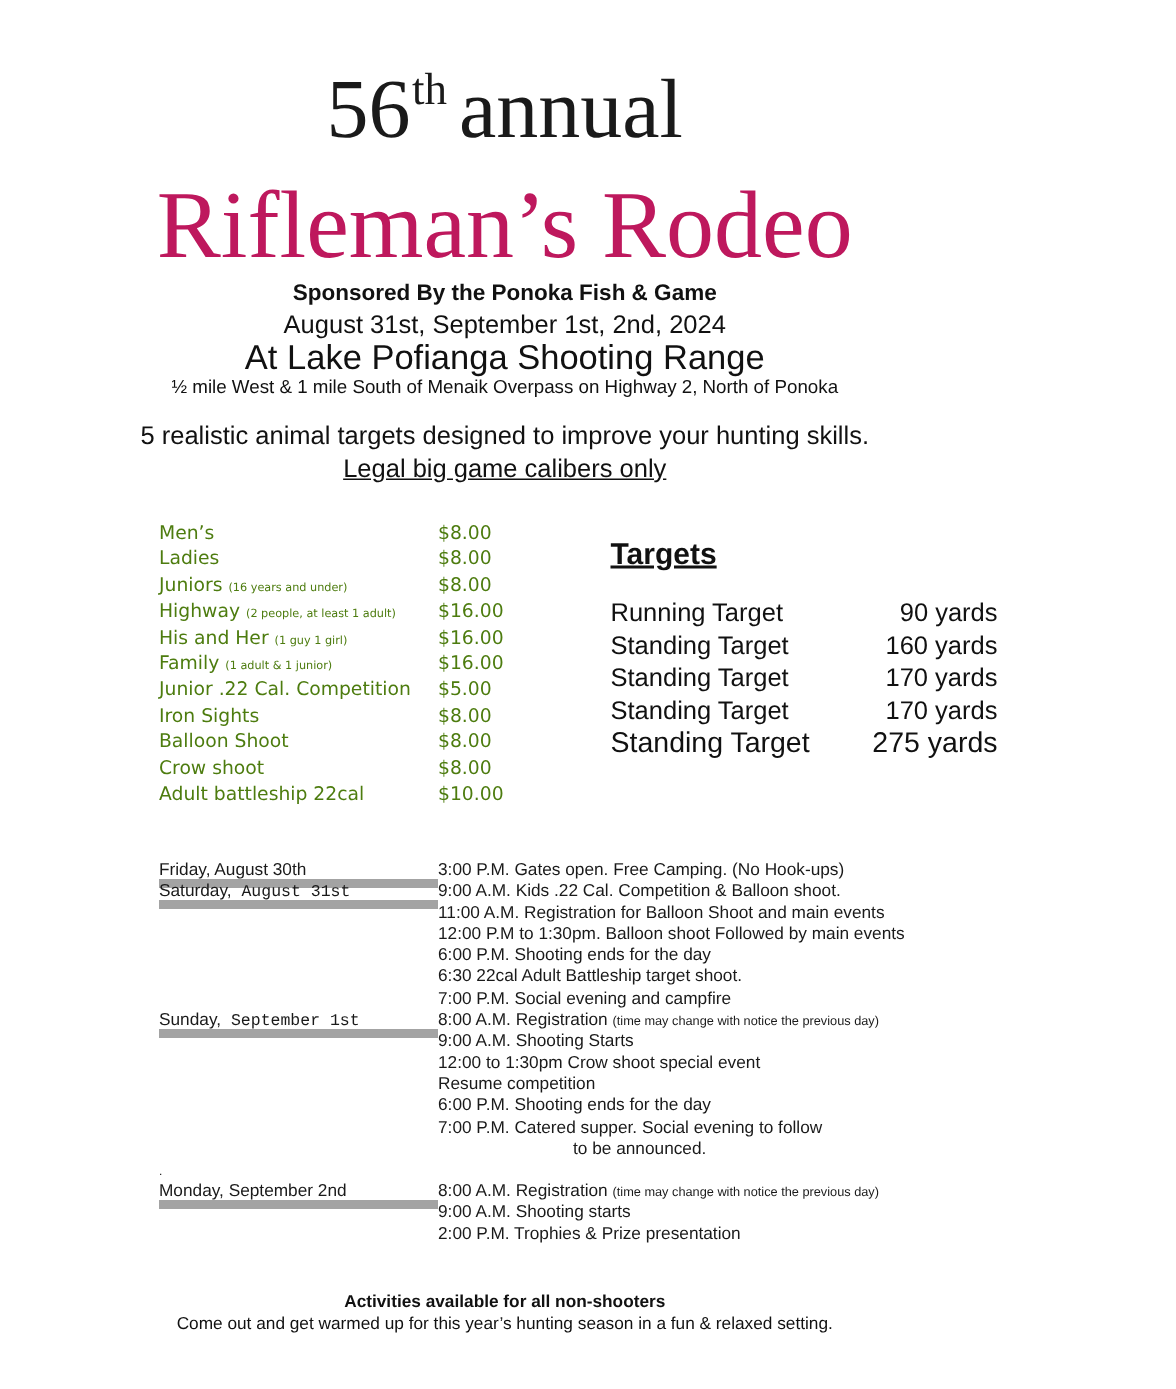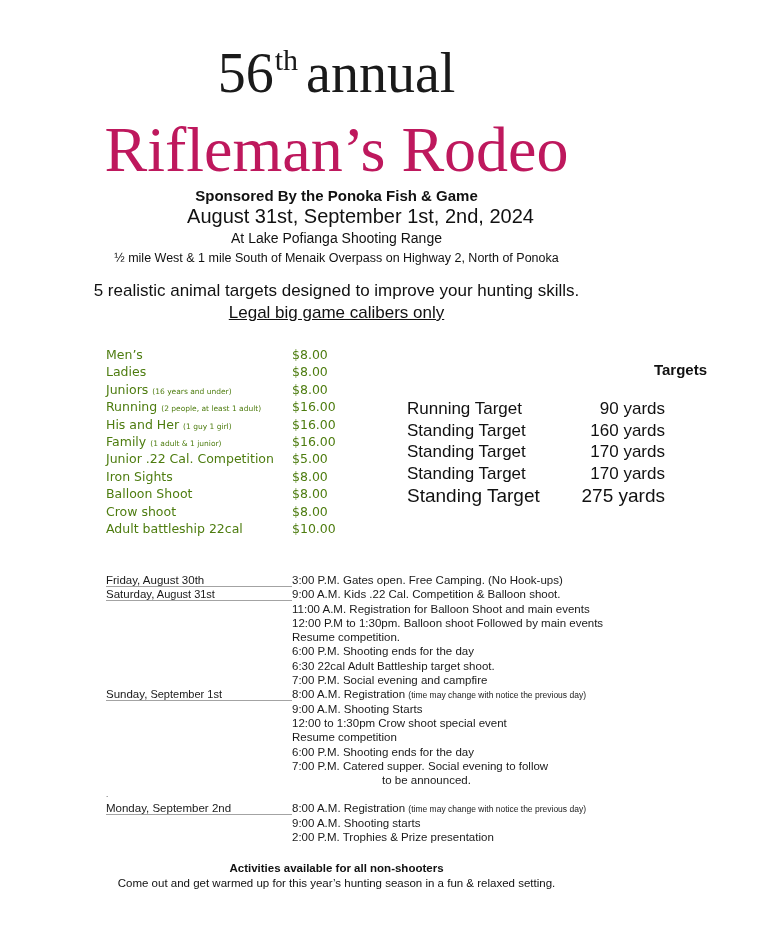--- a/index.html
+++ b/index.html
@@ -7,44 +7,44 @@
   .serif { font-family: "Liberation Serif", "DejaVu Serif", serif; }
   .sans { font-family: "Liberation Sans", "DejaVu Sans", sans-serif; }
   .comic { font-family: "DejaVu Sans", sans-serif; }
   .center { position: absolute; left: 0; width: 673px; text-align: center; }
 
   #title-line1 { top: 28px; font-size: 56px; line-height: 64px; color: #1a1a1a; }
   #title-line1 sup { font-size: 30px; vertical-align: 22px; margin-left: 1px; margin-right: 8px; }
   #title-line2 { top: 114px; font-size: 64px; line-height: 72px; color: #be185d; }
 
   #sponsor { top: 186px; font-size: 15px; font-weight: bold; line-height: 19px; }
-  #dates { top: 206px; font-size: 20px; line-height: 21px; margin-left: 24px; }
-  #venue { top: 228px; font-size: 14px; line-height: 21px; }
+  #dates { top: 206px; font-size: 17px; line-height: 21px; }
+  #venue { top: 228px; font-size: 23px; line-height: 21px; }
   #directions { top: 250px; font-size: 12.5px; line-height: 16px; }
   #targets-blurb { top: 280px; font-size: 17px; line-height: 21px; }
   #calibers { top: 302px; font-size: 17px; line-height: 21px; }
   #calibers span { text-decoration: underline; }
 
   #price-table { position: absolute; left: 106px; top: 346px; width: 250px; }
   #price-title { font-size: 15.5px; text-decoration: underline; line-height: 20px; white-space: nowrap; color:#1a1a1a; }
   .price-row { position: relative; height: 17.4px; font-size: 12.5px; line-height: 17.4px; color:#4d7c0f; white-space: nowrap; }
   .price-row .note { font-size: 7.5px; }
   .price-row .amt { position: absolute; left: 186px; top: 0; }
 
   #targets { position: absolute; left: 407px; top: 358px; width: 300px; }
-  #targets-title { font-size: 15px; font-weight: bold; line-height: 24px; text-align: right; }
+  #targets-title { font-size: 20px; font-weight: bold; text-decoration: underline; line-height: 24px; }
   #targets-list { margin-top: 16px; }
   .target-row { position: relative; height: 21.5px; font-size: 17px; line-height: 21.5px; white-space: nowrap; }
   .target-row.big { font-size: 19px; height: 24px; line-height: 24px; }
   .target-row .dist { position: absolute; right: 42px; top: 0; }
 
   #schedule { position: absolute; left: 106px; top: 573px; width: 600px; }
   .sched-row { position: relative; height: 14.3px; font-size: 11.5px; line-height: 14.3px; white-space: nowrap; color:#1a1a1a; }
-  .sched-row .day { position: absolute; left: 0; top: 0; width: 186px; border-bottom: 1px solid #a3a3a3; height: 13px; line-height: 14px; }
-  .sched-row .day .d2 { font-family: Liberation Sans, sans-serif; font-size: 11px; }
+  .sched-row .day { position: absolute; left: 0; top: 0; width: 186px; border-bottom: 6px solid #a3a3a3; height: 13px; line-height: 14px; }
+  .sched-row .day .d2 { font-family: Liberation Mono, monospace; font-size: 11px; }
   .sched-row .txt { position: absolute; left: 186px; top: 0; }
   .sched-row .txt .small { font-size: 8.5px; }
   .sched-row.indent .txt { left: 276px; }
   .dot { height: 10px; font-size: 8px; line-height: 8px; position: relative; }
 
   #footer1 { top: 861px; font-size: 11.5px; font-weight: bold; line-height: 14px; }
   #footer2 { top: 876px; font-size: 11.5px; font-weight: normal; line-height: 14px; }
 </style>
 </head>
 <body>
@@ -56,21 +56,21 @@
 <div id="dates" class="center sans">August 31st, September 1st, 2nd, 2024</div>
 <div id="venue" class="center sans">At Lake Pofianga Shooting Range</div>
 <div id="directions" class="center sans">½ mile West &amp; 1 mile South of Menaik Overpass on Highway 2, North of Ponoka</div>
 <div id="targets-blurb" class="center sans">5 realistic animal targets designed to improve your hunting skills.</div>
 <div id="calibers" class="center sans"><span>Legal big game calibers only</span></div>
 
 <div id="price-table" class="comic">
   <div class="price-row"><span>Men’s</span> <span class="note"></span><span class="amt">$8.00</span></div>
   <div class="price-row"><span>Ladies</span> <span class="note"></span><span class="amt">$8.00</span></div>
   <div class="price-row"><span>Juniors</span> <span class="note">(16 years and under)</span><span class="amt">$8.00</span></div>
-  <div class="price-row"><span>Running</span> <span class="note">(2 people, at least 1 adult)</span><span class="amt">$16.00</span></div>
+  <div class="price-row"><span>Highway</span> <span class="note">(2 people, at least 1 adult)</span><span class="amt">$16.00</span></div>
   <div class="price-row"><span>His and Her</span> <span class="note">(1 guy 1 girl)</span><span class="amt">$16.00</span></div>
   <div class="price-row"><span>Family</span> <span class="note">(1 adult &amp; 1 junior)</span><span class="amt">$16.00</span></div>
   <div class="price-row"><span>Junior .22 Cal. Competition</span><span class="amt">$5.00</span></div>
   <div class="price-row"><span>Iron Sights</span><span class="amt">$8.00</span></div>
   <div class="price-row"><span>Balloon Shoot</span><span class="amt">$8.00</span></div>
   <div class="price-row"><span>Crow shoot</span><span class="amt">$8.00</span></div>
   <div class="price-row"><span>Adult battleship 22cal</span><span class="amt">$10.00</span></div>
 </div>
 
 <div id="targets" class="sans">
@@ -91,23 +91,20 @@
   </div>
   <div class="sched-row">
     <span class="day"><span>Saturday,</span><span class="d2"> August 31st</span></span>
     <span class="txt">9:00 A.M.  Kids .22 Cal. Competition &amp; Balloon shoot.</span>
   </div>
   <div class="sched-row">
       <span class="txt">11:00 A.M. Registration for Balloon Shoot and main events</span>
     </div>
   <div class="sched-row">
       <span class="txt">12:00 P.M to 1:30pm. Balloon shoot Followed by main events</span>
-    </div>
-  <div class="sched-row">
-      <span class="txt">Resume competition.</span>
     </div>
   <div class="sched-row">
       <span class="txt">6:00 P.M.  Shooting ends for the day</span>
     </div>
   <div class="sched-row">
       <span class="txt">6:30 22cal Adult Battleship target shoot.</span>
     </div>
   <div class="sched-row">
       <span class="txt">7:00 P.M.  Social evening and campfire</span>
     </div>

